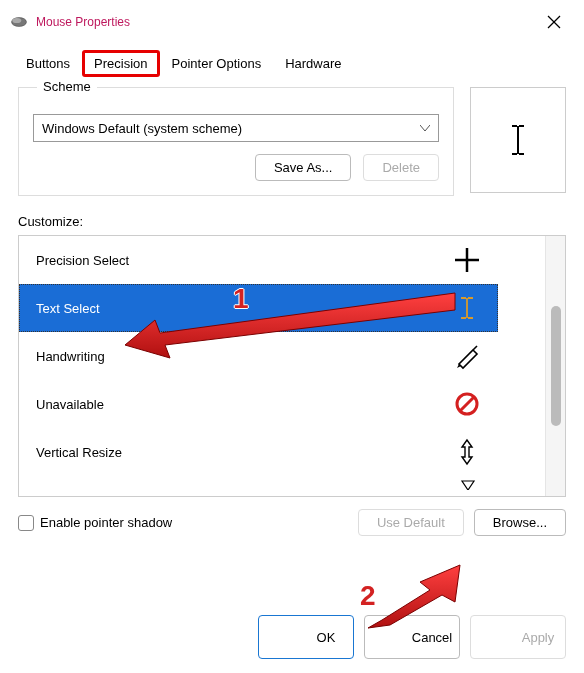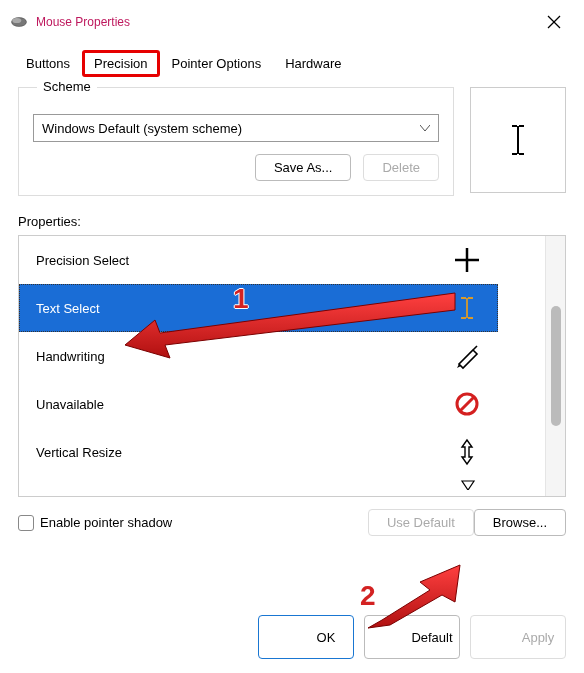--- a/index.html
+++ b/index.html
@@ -25,21 +25,21 @@
     .customize-wrap { display: flex; border: 1px solid #ccc; gap: 47px; }
     .customize-list { flex: 1; }
     .list-item { display: flex; align-items: center; justify-content: space-between; padding: 0 16px; height: 48px; border: 1px solid transparent; color: #000; background: #fff; cursor: pointer; }
     .list-item.selected { background: #1a6dd6; color: #fff; border: 1px dotted #333; }
     .list-partial { height: 20px; overflow: hidden; display: flex; align-items: flex-start; justify-content: flex-end; padding: 0 16px; }
     .list-scroll { width: 20px; background: #f5f5f5; border-left: 1px solid #e5e5e5; display: flex; flex-direction: column; align-items: center; position: relative; }
     .scroll-thumb { width: 10px; background: #bbb; border-radius: 5px; position: absolute; }
     .bottom-row { display: flex; align-items: center; justify-content: space-between; margin-top: 12px; gap: 10px; }
     .checkbox-wrap { display: flex; align-items: center; gap: 6px; }
     .checkbox { width: 16px; height: 16px; border: 1px solid #888; border-radius: 3px; background: #fff; }
-    .right-buttons { display: flex; }
+    .right-buttons { display: flex; gap: 10px; }
     .dialog-buttons { position: absolute; bottom: 14px; right: 18px; display: flex; gap: 10px; }
     .dialog-btn { width: 96px; height: 44px; border: 1px solid #bbb; border-radius: 4px; background: #fff; display: flex; align-items: center; justify-content: center; cursor: pointer; padding-left: 40px; }
     .dialog-btn.primary { border-color: #1976d2; }
     .dialog-btn.disabled { color: #aaa; border-color: #ddd; }
     .icon-svg { width: 28px; height: 28px; }
     .arrow-anno { position: absolute; pointer-events: none; }
     .anno-num { position: absolute; font-weight: 700; font-size: 28px; color: #d32222; text-shadow: 1px 0 #fff, -1px 0 #fff, 0 1px #fff, 0 -1px #fff; pointer-events: none; font-family: Arial, sans-serif; }
   </style>
 </head>
 <body>
@@ -81,21 +81,21 @@
         <div class="btn disabled">Delete</div>
       </div>
     </div>
     <div class="preview-box">
       <svg width="18" height="32" viewBox="0 0 18 32">
         <path d="M3 2 L8 2 M10 2 L15 2 M9 2 L9 30 M3 30 L8 30 M10 30 L15 30" stroke="#000" stroke-width="2" fill="none"></path>
       </svg>
     </div>
   </div>
 
-  <div class="customize-label">Properties:</div>
+  <div class="customize-label">Customize:</div>
   <div class="customize-wrap">
     <div class="customize-list">
       <div class="list-item">
         <span>Precision Select</span>
         <svg class="icon-svg" viewBox="0 0 28 28">
           <line x1="14" y1="2" x2="14" y2="26" stroke="#000" stroke-width="2.5"></line>
           <line x1="2" y1="14" x2="26" y2="14" stroke="#000" stroke-width="2.5"></line>
         </svg>
       </div>
       <div class="list-item selected">
@@ -143,21 +143,21 @@
     <div class="right-buttons">
       <div class="btn disabled">Use Default</div>
       <div class="btn">Browse...</div>
     </div>
   </div>
 
 </div>
 
 <div class="dialog-buttons">
   <div class="dialog-btn primary">OK</div>
-  <div class="dialog-btn">Default</div>
+  <div class="dialog-btn">Cancel</div>
   <div class="dialog-btn disabled">Apply</div>
 </div>
 
 <svg class="arrow-anno" style="left:120px; top:290px;" width="340" height="70" viewBox="0 0 340 70">
   <defs>
     <linearGradient id="rg1" x1="0" y1="0" x2="0" y2="1">
       <stop offset="0" stop-color="#ff4040"></stop>
         <stop offset="1" stop-color="#b01010"></stop>
     </linearGradient>
   </defs>

